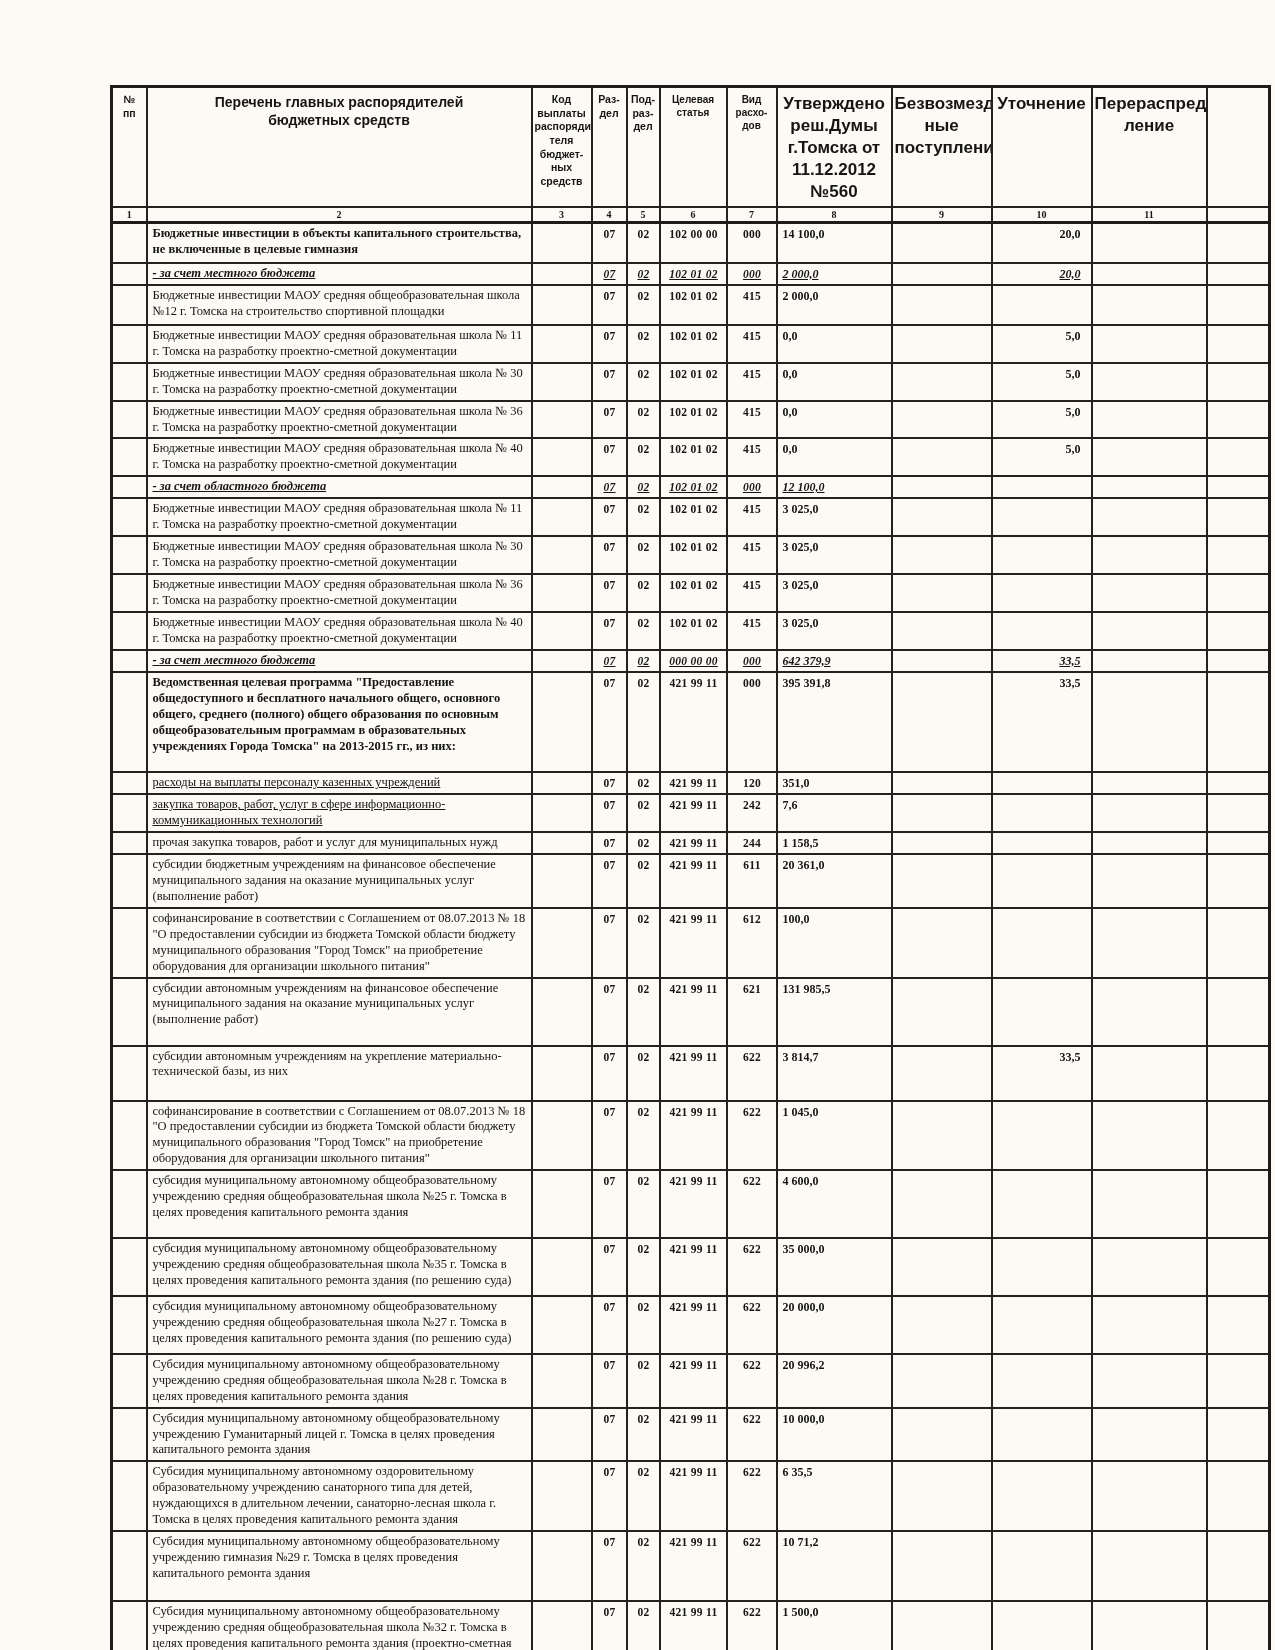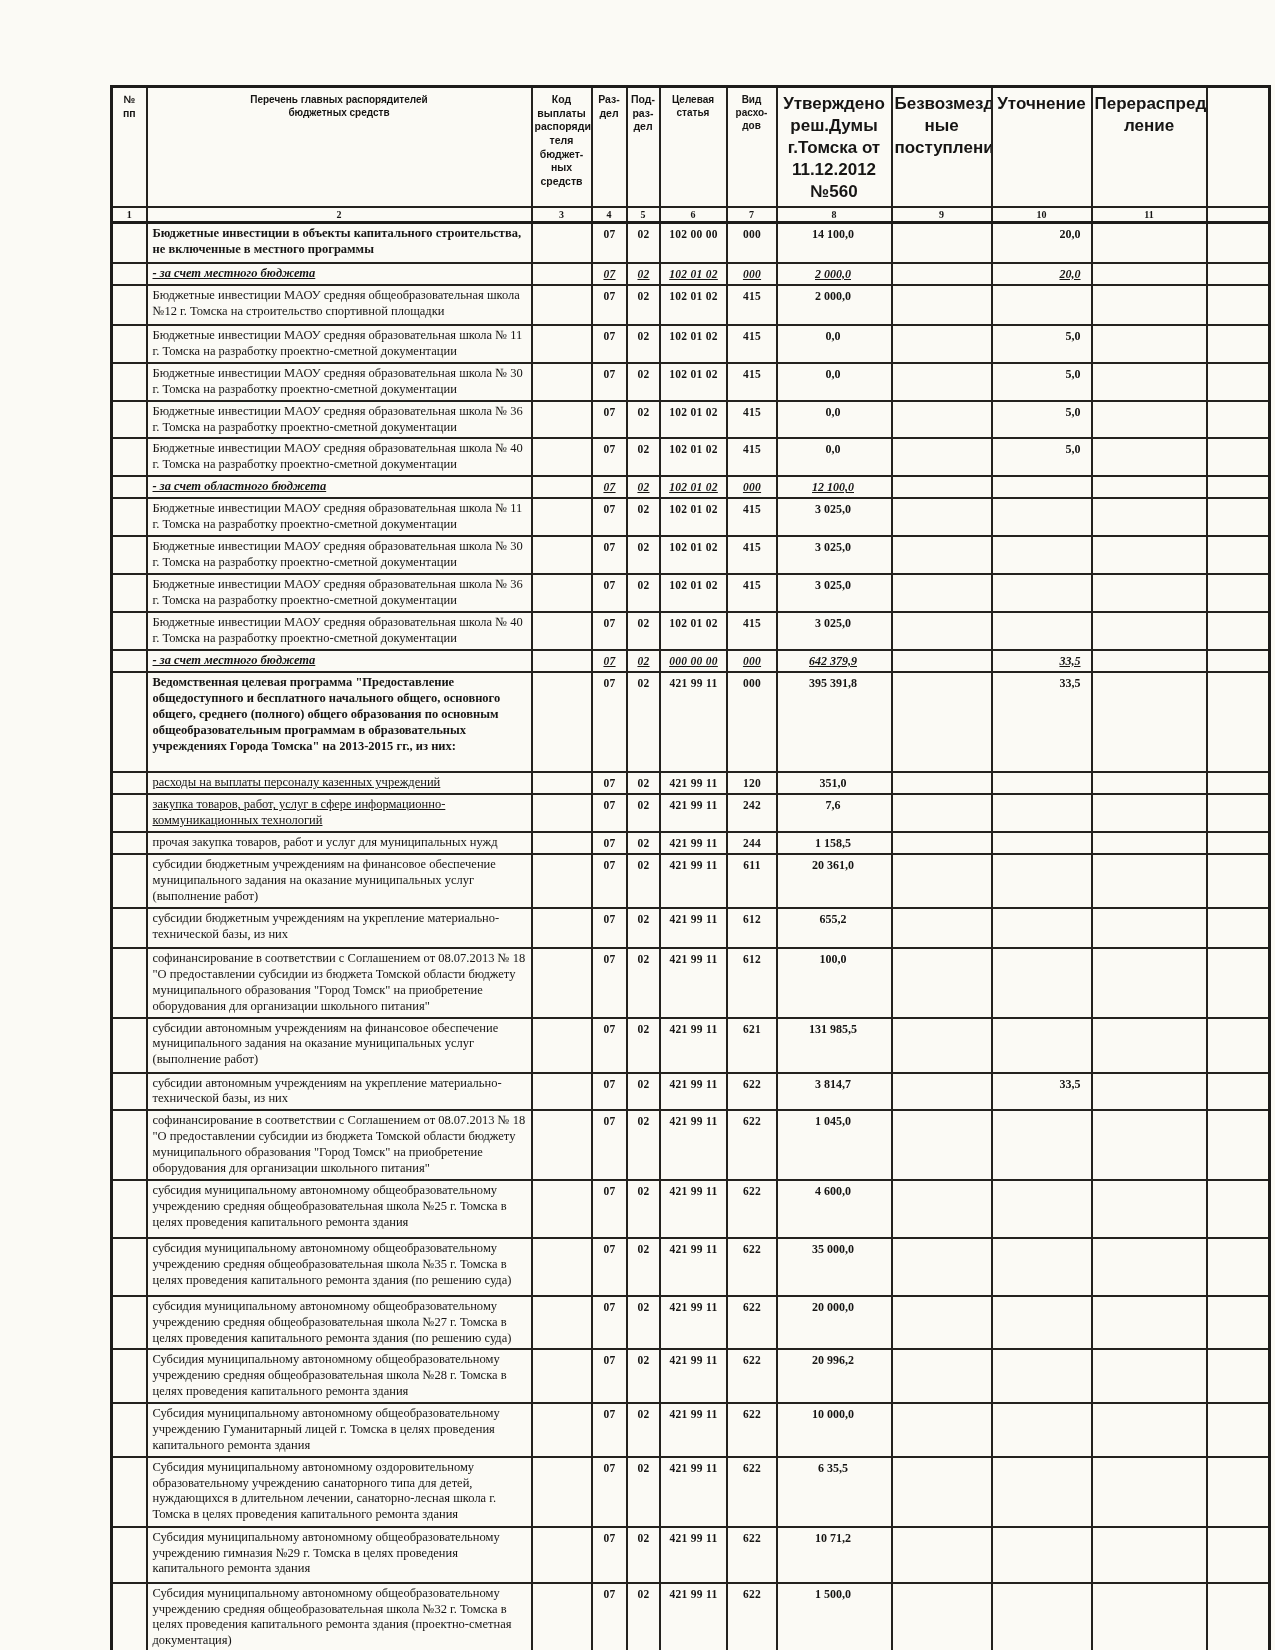--- a/index.html
+++ b/index.html
@@ -17,34 +17,34 @@
   }
   th,td{border:2px solid #24221f;vertical-align:top;overflow:hidden;}
   
   thead th{
     font-family:"Liberation Sans", sans-serif;
     font-weight:700;text-align:center;vertical-align:top;
     padding:5px 2px 3px 2px;white-space:pre-line;line-height:1.3;
     font-size:17px;background:#fbfaf5;
   }
   th.c-num{font-size:10.5px;}
-  th.c-name{font-size:10px;font-weight:600;margin-left:23px;}
+  th.c-name{font-size:14px;font-weight:600;margin-left:23px;}
   th.c-code{font-size:10.5px;font-weight:600;}
   th.c-razdel,th.c-podrazdel{font-size:10.5px;font-weight:600;}
   th.c-target,th.c-vid{font-size:10px;font-weight:600;}
   th.c-cut{border-right:2px solid #24221f;}
   tr.index-row td{
     font-size:10px;font-weight:700;text-align:center;
     padding:0 2px;height:13px;line-height:13px;
     border-bottom:3px solid #1d1c1a;font-family:"Liberation Serif",serif;
   }
   
   tbody td{font-size:12.5px;line-height:1.27;padding:2px 4px 2px 5px;}
   td.n{text-align:center;font-weight:600;font-size:11.5px;padding-top:3px;letter-spacing:.3px;}
-  td.amt{text-align:center;padding-right:7px;font-weight:600;font-size:12px;padding-top:3px;}
+  td.amt{text-align:left;padding-right:7px;font-weight:600;font-size:12px;padding-top:3px;}
   td.adj{text-align:right;padding-right:10px;font-weight:600;font-size:12px;padding-top:3px;}
   tr.bold td{font-weight:700;}
   tr.italic td{font-style:italic;font-weight:600;text-decoration:underline;}
   tr.underline td.name-cell{text-decoration:underline;}
   
   tbody tr:nth-child(1){height:40px}  tbody tr:nth-child(2){height:18px}
   tbody tr:nth-child(3){height:40px}  tbody tr:nth-child(4){height:32px}
   tbody tr:nth-child(5){height:32px}  tbody tr:nth-child(6){height:32px}
   tbody tr:nth-child(7){height:32px}  tbody tr:nth-child(8){height:16px}
   tbody tr:nth-child(9){height:38px}  tbody tr:nth-child(10){height:38px}
@@ -126,21 +126,21 @@
           <td>8</td>
           <td>9</td>
           <td>10</td>
           <td>11</td>
           <td></td>
         </tr>
     </thead>
     <tbody id="rows">
         <tr class="bold">
           <td></td>
-          <td class="name-cell">Бюджетные инвестиции в объекты капитального строительства, не включенные в местного программы</td>
+          <td class="name-cell">Бюджетные инвестиции в объекты капитального строительства, не включенные в целевые гимназия</td>
           <td></td>
           <td class="n">07</td>
           <td class="n">02</td>
           <td class="n">102 00 00</td>
           <td class="n">000</td>
           <td class="amt">14 100,0</td>
           <td></td>
           <td class="adj">20,0</td>
           <td></td>
           <td></td>
@@ -371,34 +371,20 @@
         </tr>
         <tr class="normal">
           <td></td>
           <td class="name-cell">субсидии бюджетным учреждениям на финансовое обеспечение муниципального задания на оказание муниципальных услуг (выполнение работ)</td>
           <td></td>
           <td class="n">07</td>
           <td class="n">02</td>
           <td class="n">421 99 11</td>
           <td class="n">611</td>
           <td class="amt">20 361,0</td>
-          <td></td>
-          <td class="adj"></td>
-          <td></td>
-          <td></td>
-        </tr>
-        <tr class="normal">
-          <td></td>
-          <td class="name-cell">субсидии бюджетным учреждениям на укрепление материально-технической базы, из них</td>
-          <td></td>
-          <td class="n">07</td>
-          <td class="n">02</td>
-          <td class="n">421 99 11</td>
-          <td class="n">612</td>
-          <td class="amt">655,2</td>
           <td></td>
           <td class="adj"></td>
           <td></td>
           <td></td>
         </tr>
         <tr class="normal">
           <td></td>
           <td class="name-cell">софинансирование в соответствии с Соглашением от 08.07.2013 № 18 "О предоставлении  субсидии из бюджета Томской области бюджету муниципального образования "Город Томск" на приобретение  оборудования для организации школьного питания"</td>
           <td></td>
           <td class="n">07</td>

